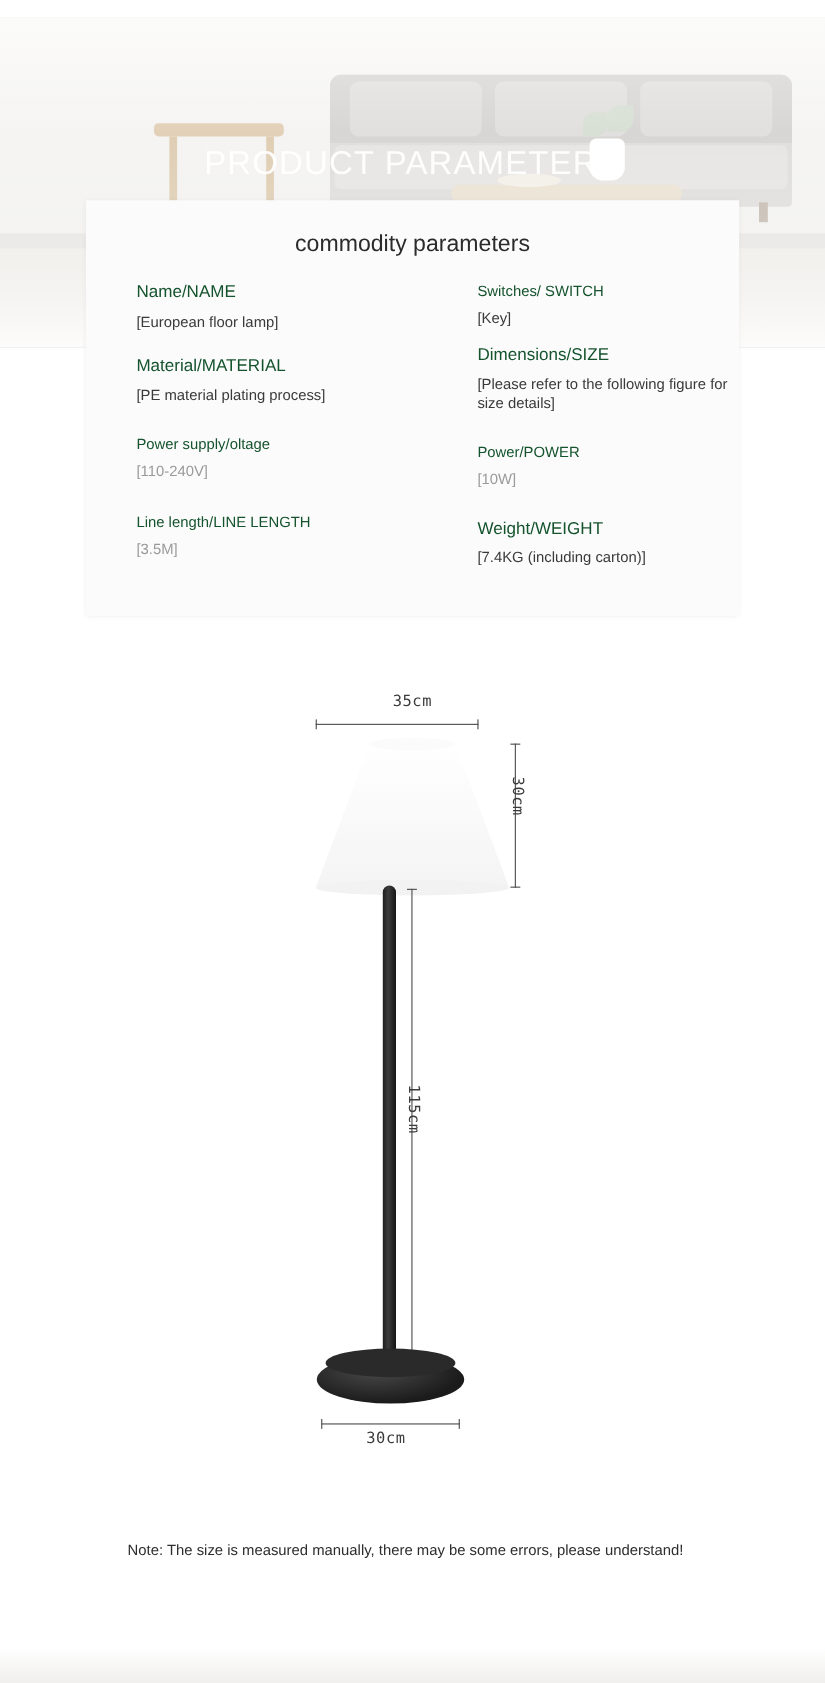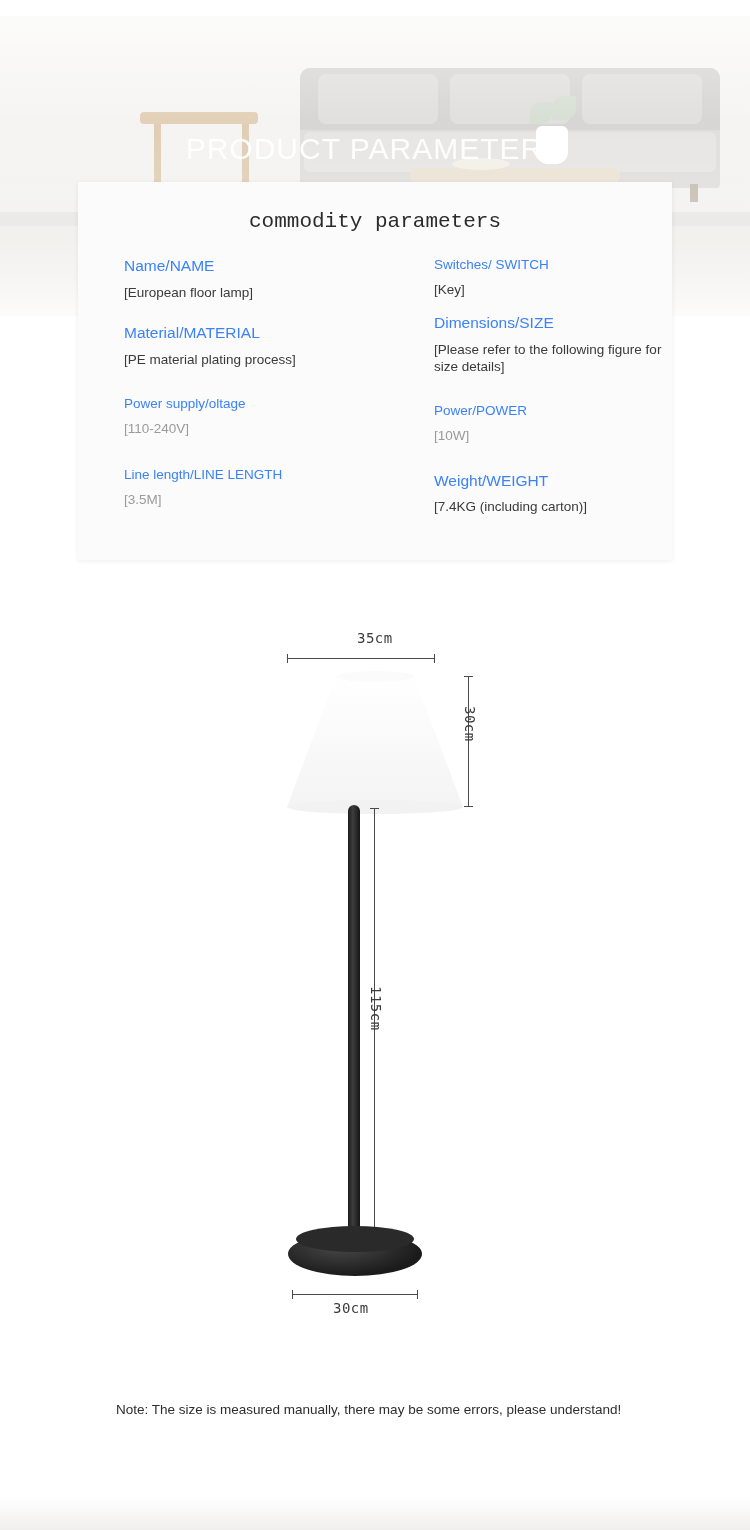--- a/index.html
+++ b/index.html
@@ -115,29 +115,28 @@
     background: #fbfbfb;
     box-shadow: 0 1px 5px rgba(0,0,0,.07);
   }
   .param-card-title {
     position: absolute;
     left: 0; top: 28px;
     width: 594px;
     text-align: center;
     font-size: 21px;
     color: #2b2b2b;
-    font-family: Liberation Mono, monospace;
   }
   .col-left  { position: absolute; left: 46px;  top: 74px; width: 270px; }
   .col-right { position: absolute; left: 356px; top: 74px; width: 240px; }
 
   .prow { margin-bottom: 14px; }
   .plabel {
     font-size: 15.5px;
-    color: #3b82f6;
+    color: #14532d;
     line-height: 1.35;
     margin-bottom: 7px;
   }
   .pvalue {
     font-size: 13.5px;
     color: #3a3a3a;
     line-height: 1.3;
   }
   .pvalue.dim { color: #9a9a9a; }
   .plabel.small { font-size: 13.5px; }

